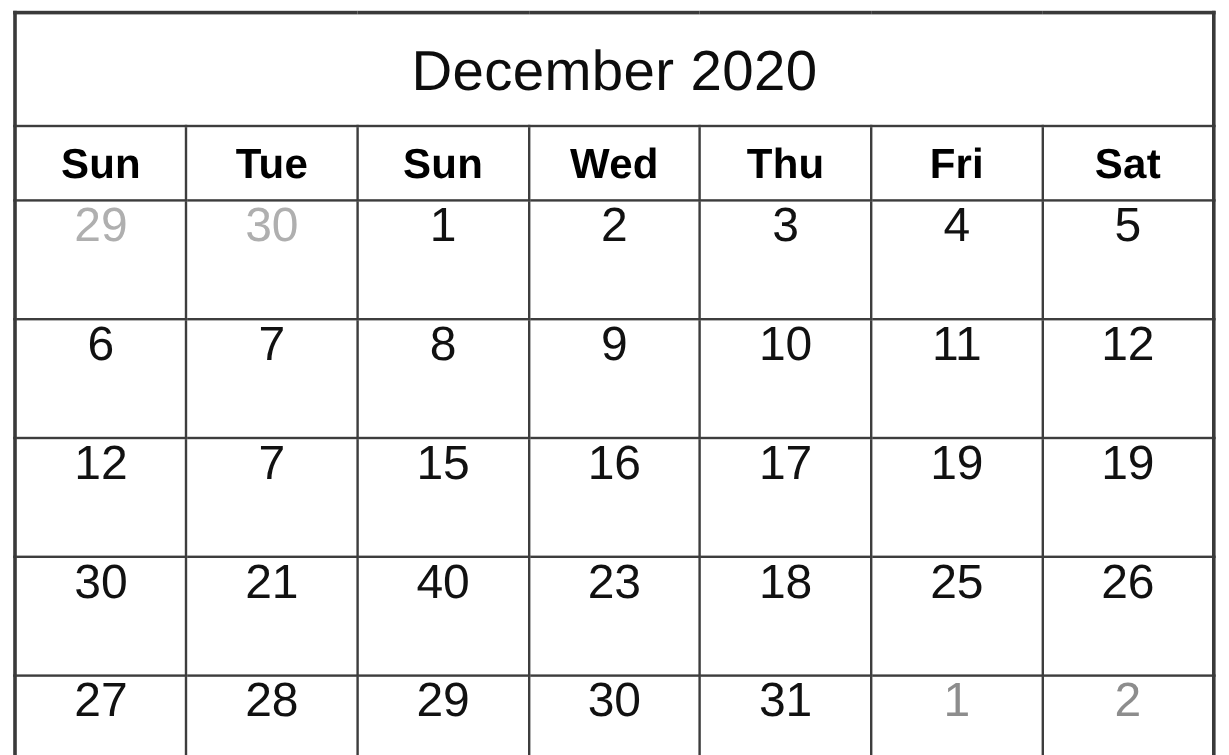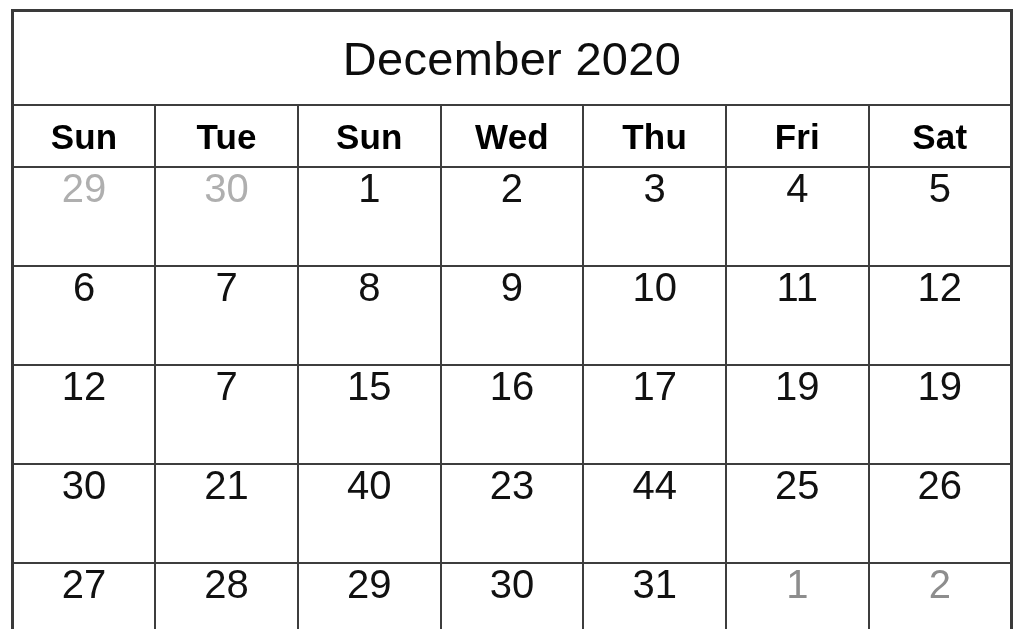--- a/index.html
+++ b/index.html
@@ -193,21 +193,21 @@
           <td class="cal-day-cell">
             <span class="cal-daynum">21</span>
           </td>
           <td class="cal-day-cell">
             <span class="cal-daynum">40</span>
           </td>
           <td class="cal-day-cell">
             <span class="cal-daynum">23</span>
           </td>
           <td class="cal-day-cell">
-            <span class="cal-daynum">44</span>
+            <span class="cal-daynum">18</span>
           </td>
           <td class="cal-day-cell">
             <span class="cal-daynum">25</span>
           </td>
           <td class="cal-day-cell">
             <span class="cal-daynum">26</span>
           </td>
         </tr>
         <tr>
           <td class="cal-day-cell">

